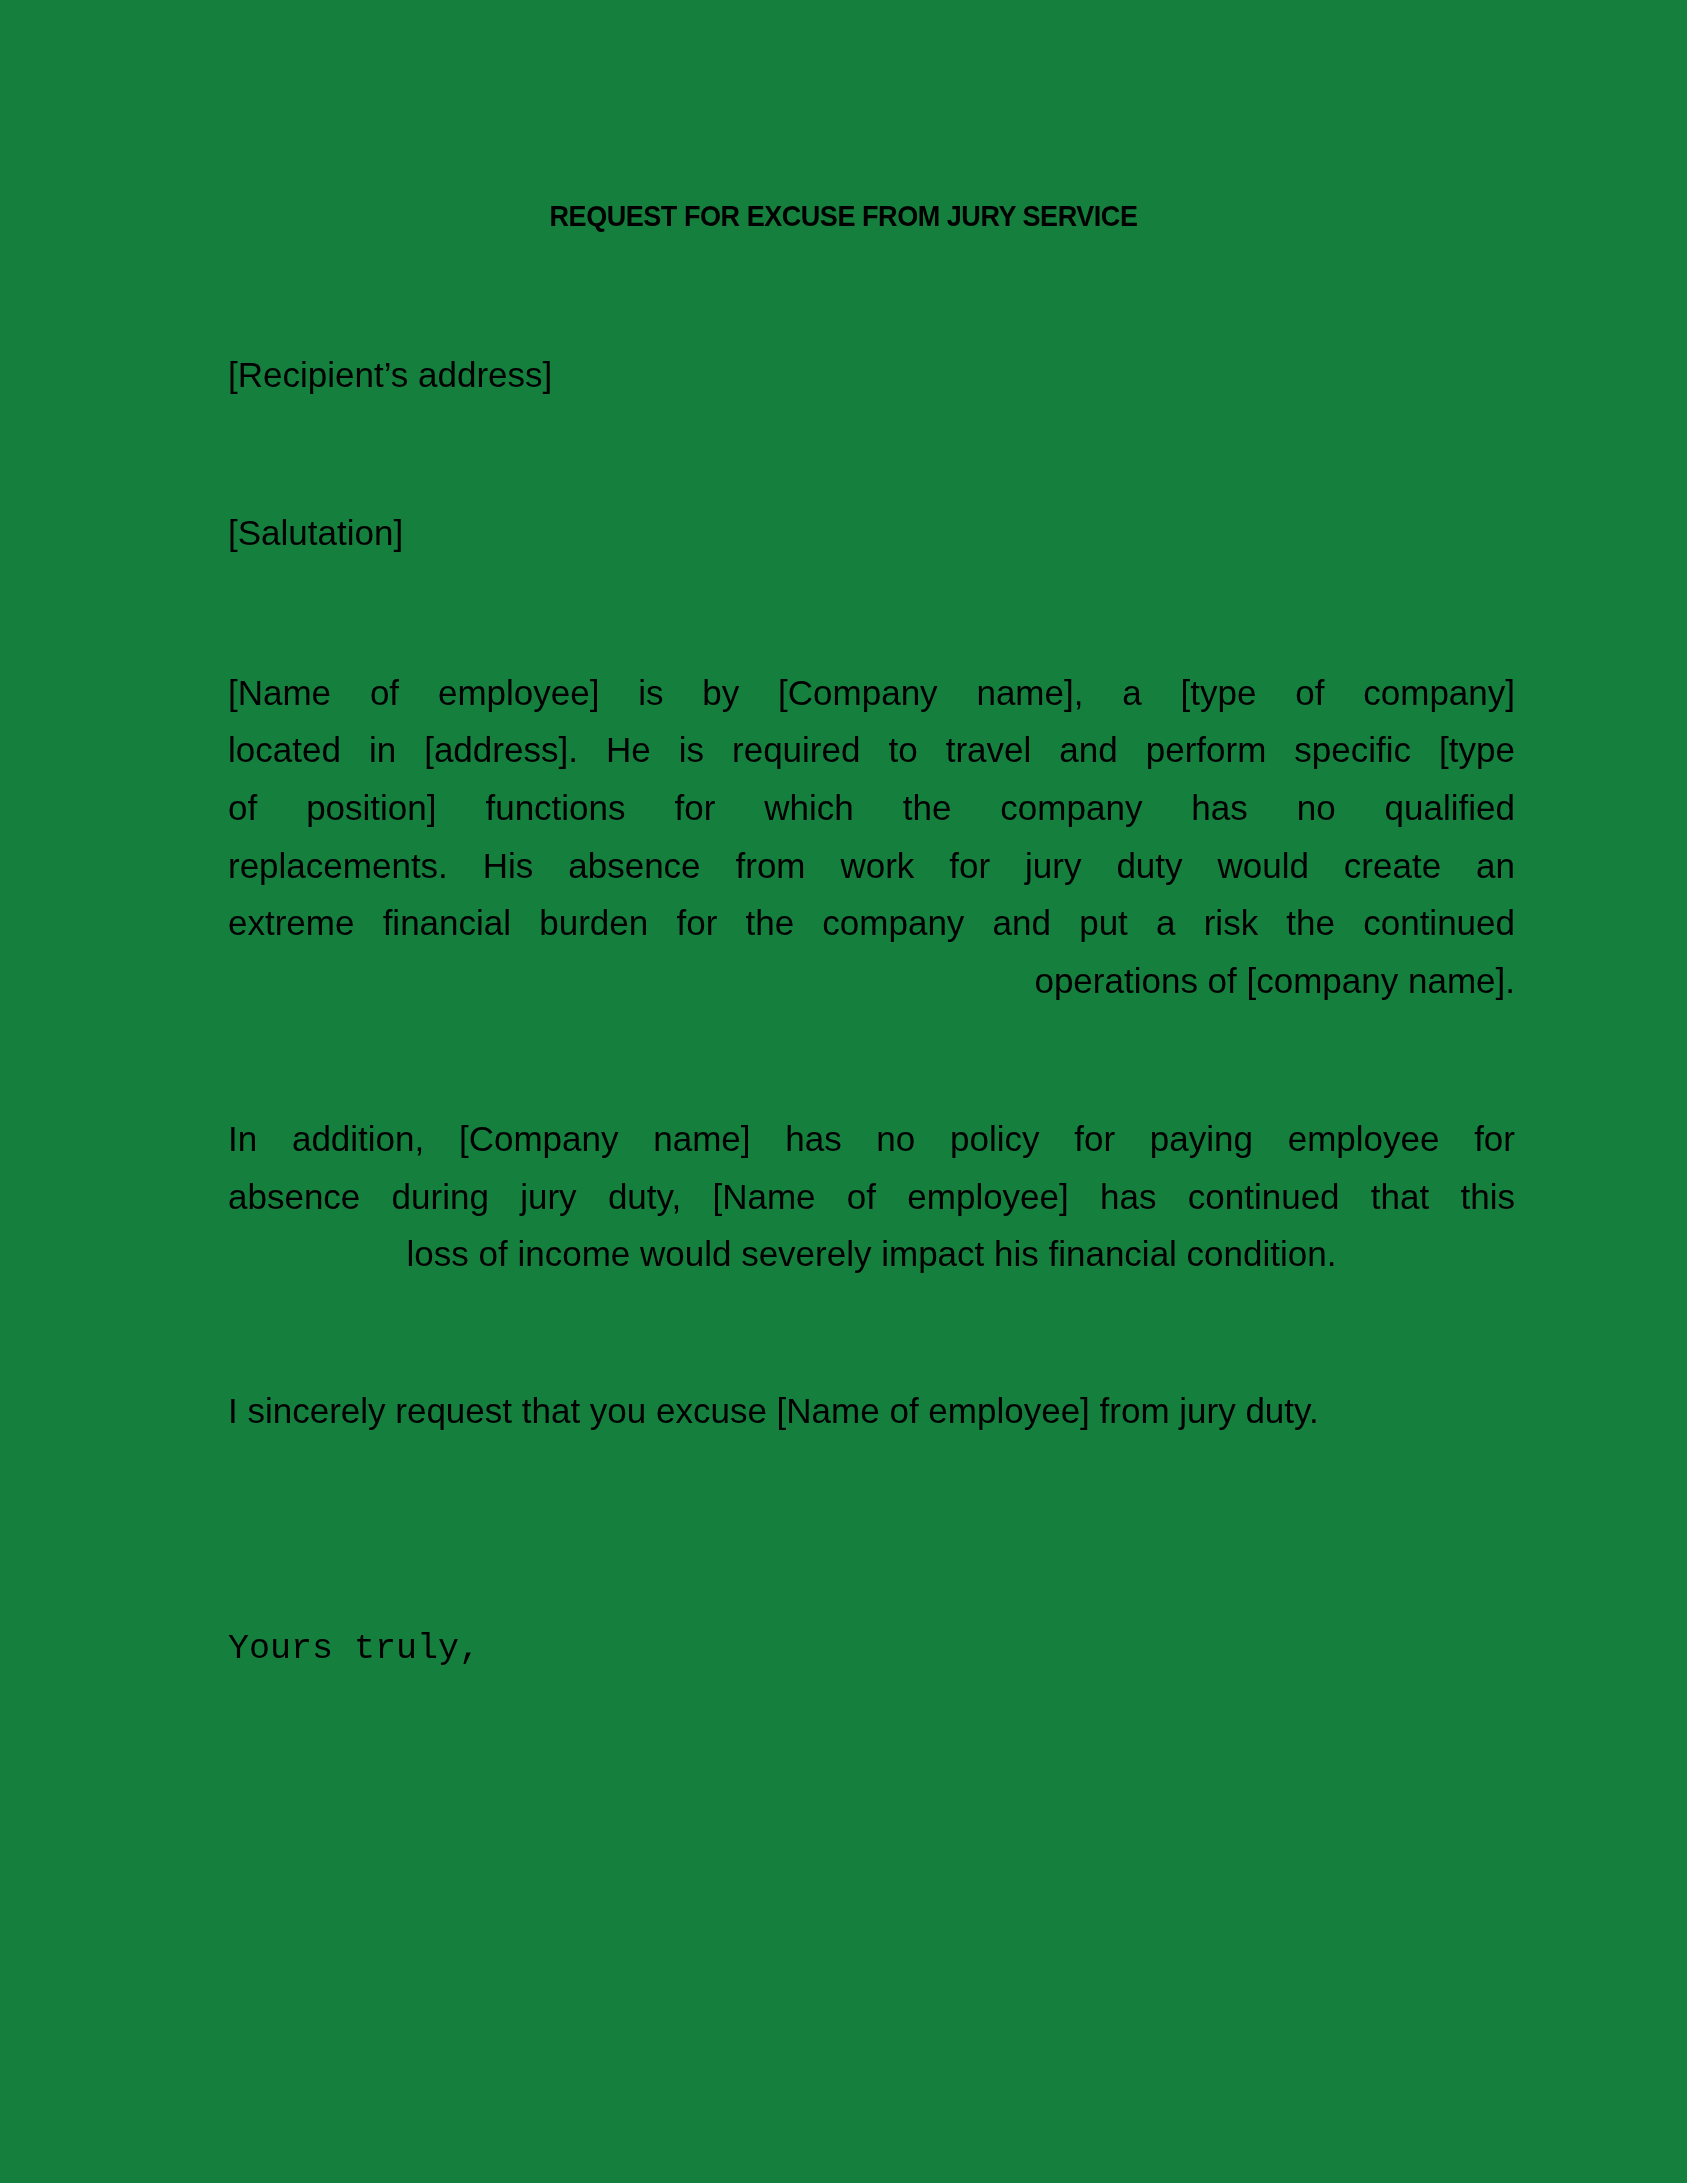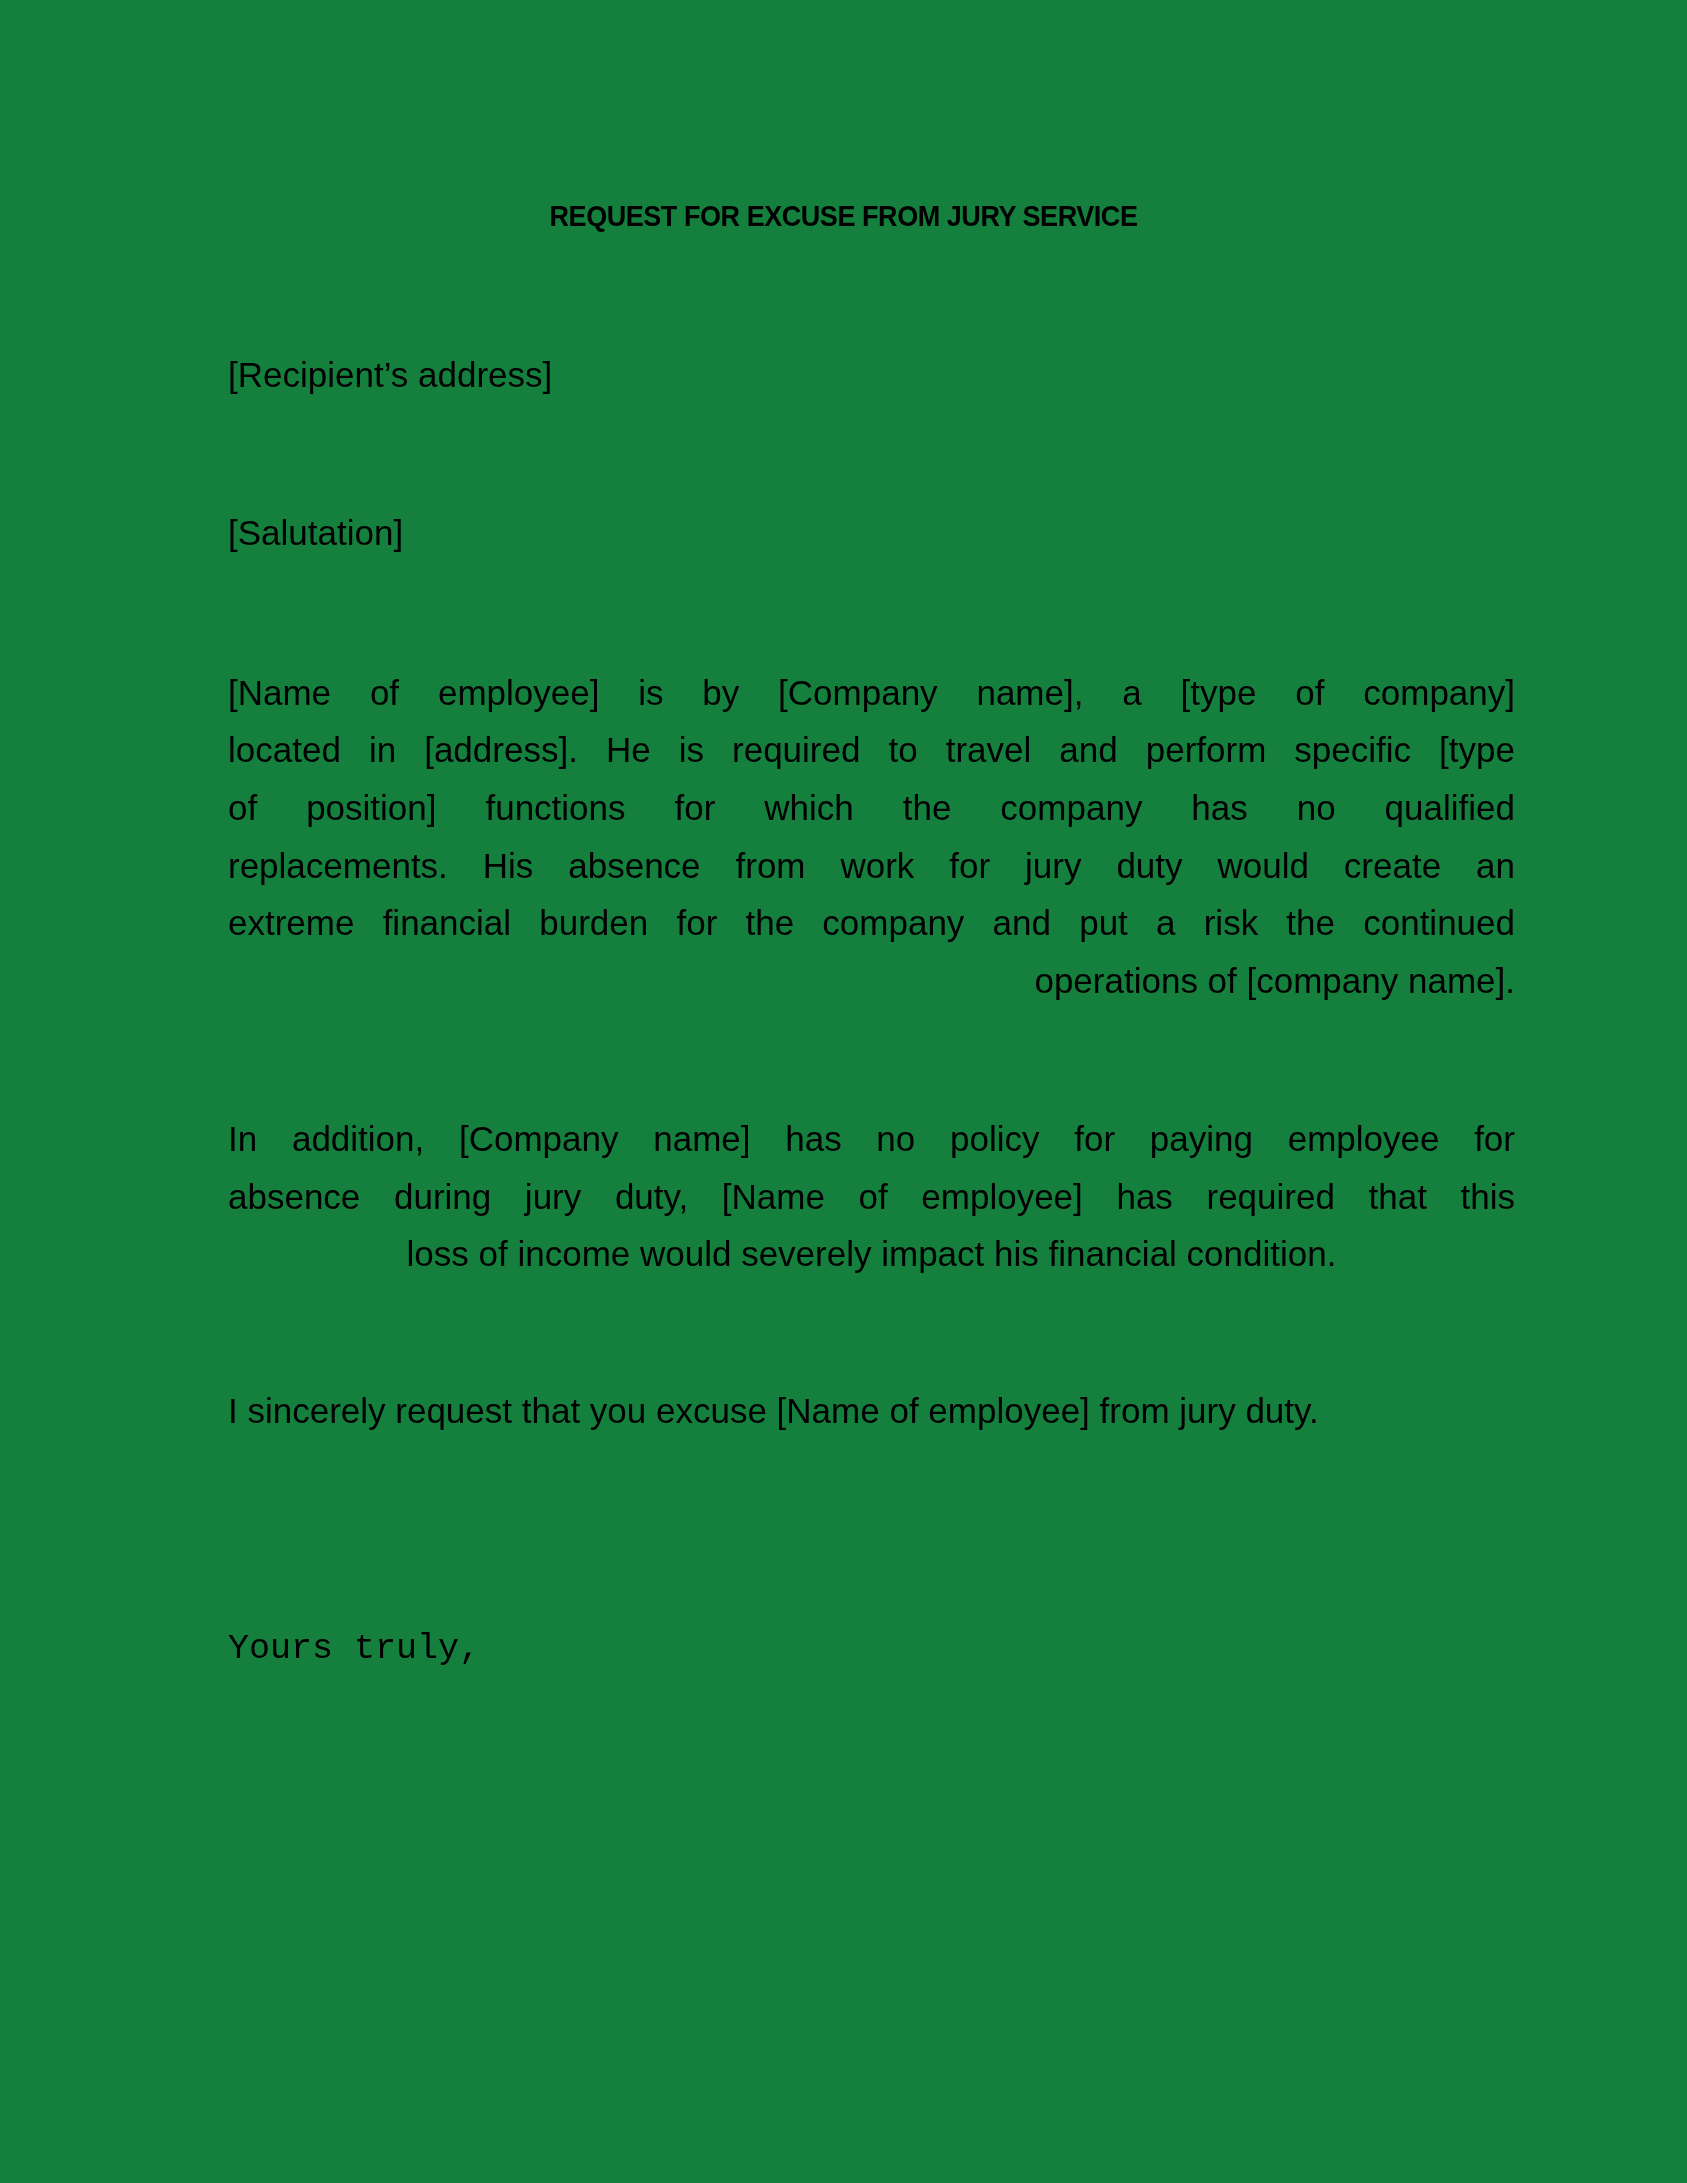--- a/index.html
+++ b/index.html
@@ -35,21 +35,21 @@
     <div class="line just" style="top:672px;">[Name of employee] is by [Company name], a [type of company]</div>
     <div class="line just" style="top:729px;">located in [address]. He is required to travel and perform specific [type</div>
     <div class="line just" style="top:787px;">of position] functions for which the company has no qualified</div>
     <div class="line just" style="top:845px;">replacements. His absence from work for jury duty would create an</div>
     <div class="line just" style="top:902px;">extreme financial burden for the company and put a risk the continued</div>
     <div class="line" style="top:960px;text-align:right;">operations of [company name].</div>
   </div>
 
   <div>
     <div class="line just" style="top:1118px;">In addition, [Company name] has no policy for paying employee for</div>
-    <div class="line just" style="top:1176px;">absence during jury duty, [Name of employee] has required that this</div>
+    <div class="line just" style="top:1176px;">absence during jury duty, [Name of employee] has continued that this</div>
     <div class="line" style="top:1233px;text-align:center;">loss of income would severely impact his financial condition.</div>
   </div>
 
   <div>
     <div class="line" style="top:1390px;">I sincerely request that you excuse [Name of employee] from jury duty.</div>
   </div>
 
   <div class="line" style="top:1628px;font-family:Liberation Mono, monospace;">Yours truly,</div>
 
 </div>

